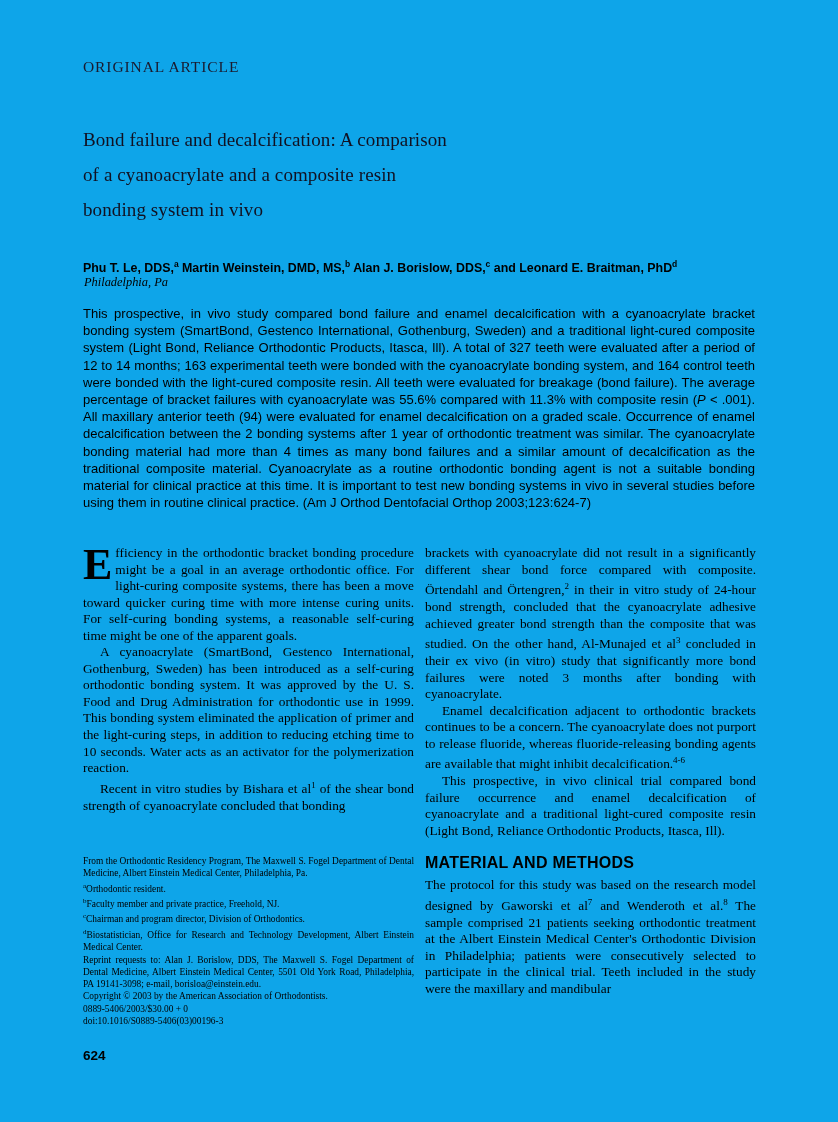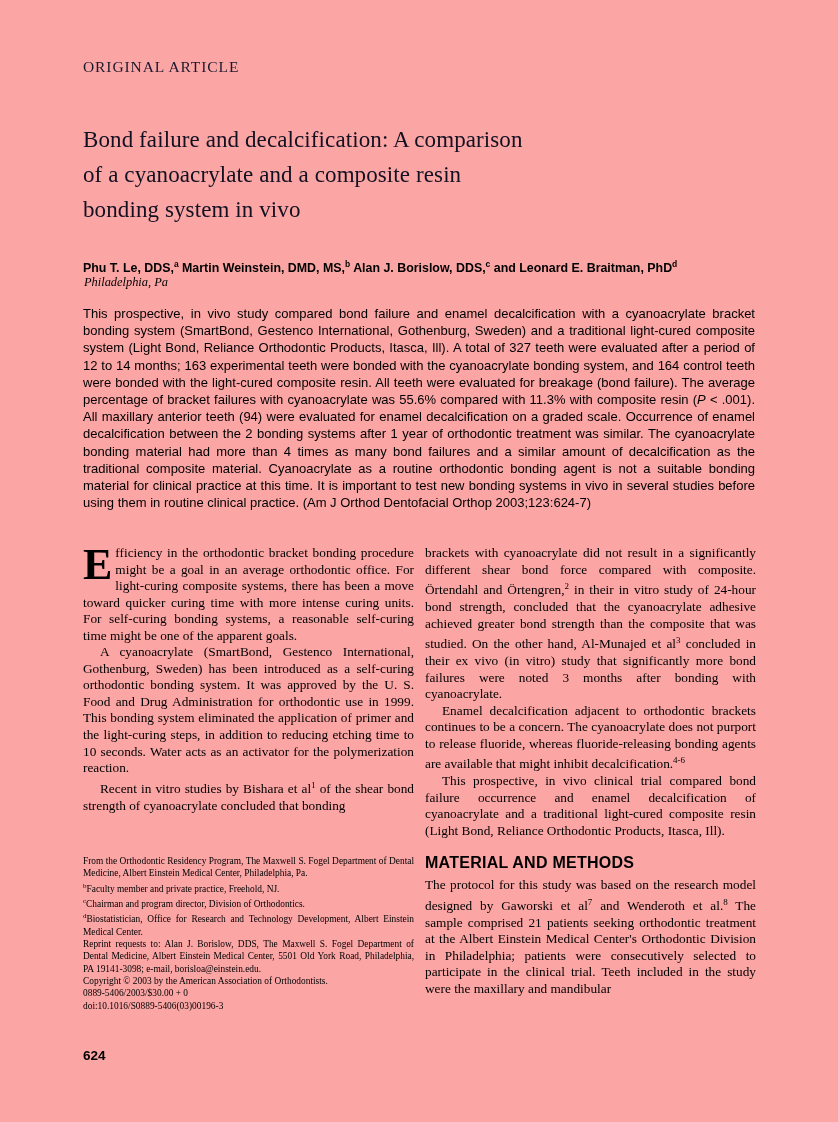--- a/index.html
+++ b/index.html
@@ -14,42 +14,42 @@
     font-family: "Liberation Serif", "DejaVu Serif", serif;
     color: #000000;
     overflow: hidden;
   }
 
   .page {
     position: absolute;
     left: 0; top: 0;
     width: 838px;
     height: 1122px;
-    background: #fca5a5;
+    background: #0ea5e9;
   }
 
   
   .kicker {
     position: absolute;
     left: 83px;
     top: 58px;
     font-family: "Liberation Serif", "DejaVu Serif", serif;
     font-size: 15.5px;
     letter-spacing: 0.9px;
     color: #1a1a2e;
   }
 
   
   .title {
     position: absolute;
     left: 83px;
     top: 122px;
     width: 672px;
     font-family: "Liberation Serif", "DejaVu Serif", serif;
-    font-size: 23px;
+    font-size: 19px;
     line-height: 35px;
     font-weight: normal;
     color: #111122;
     letter-spacing: 0.1px;
   }
   .title .ln { display: block; white-space: nowrap; }
 
   
   .authors {
     position: absolute;
@@ -183,20 +183,21 @@
   <div class="col col-right">
     <p class="first"><span>brackets with cyanoacrylate did not result in a significantly different shear bond force compared with composite. Örtendahl and Örtengren,</span><sup>2</sup><span> in their in vitro study of 24-hour bond strength, concluded that the cyanoacrylate adhesive achieved greater bond strength than the composite that was studied. On the other hand, Al-Munajed et al</span><sup>3</sup><span> concluded in their ex vivo (in vitro) study that significantly more bond failures were noted 3 months after bonding with cyanoacrylate.</span></p>
     <p><span>Enamel decalcification adjacent to orthodontic brackets continues to be a concern. The cyanoacrylate does not purport to release fluoride, whereas fluoride-releasing bonding agents are available that might inhibit decalcification.</span><sup>4-6</sup></p>
     <p>This prospective, in vivo clinical trial compared bond failure occurrence and enamel decalcification of cyanoacrylate and a traditional light-cured composite resin (Light Bond, Reliance Orthodontic Products, Itasca, Ill).</p>
     <div class="sect-head">MATERIAL AND METHODS</div>
     <p class="first"><span>The protocol for this study was based on the research model designed by Gaworski et al</span><sup>7</sup><span> and Wenderoth et al.</span><sup>8</sup><span> The sample comprised 21 patients seeking orthodontic treatment at the Albert Einstein Medical Center's Orthodontic Division in Philadelphia; patients were consecutively selected to participate in the clinical trial. Teeth included in the study were the maxillary and mandibular</span></p>
   </div>
 
   <div class="footnotes">
     <div>From the Orthodontic Residency Program, The Maxwell S. Fogel Department of Dental Medicine, Albert Einstein Medical Center, Philadelphia, Pa.</div>
+    <div><sup>a</sup><span>Orthodontic resident.</span></div>
     <div><sup>b</sup><span>Faculty member and private practice, Freehold, NJ.</span></div>
     <div><sup>c</sup><span>Chairman and program director, Division of Orthodontics.</span></div>
     <div><sup>d</sup><span>Biostatistician, Office for Research and Technology Development, Albert Einstein Medical Center.</span></div>
     <div>Reprint requests to: Alan J. Borislow, DDS, The Maxwell S. Fogel Department of Dental Medicine, Albert Einstein Medical Center, 5501 Old York Road, Philadelphia, PA 19141-3098; e-mail, borisloa@einstein.edu.</div>
     <div>Copyright © 2003 by the American Association of Orthodontists.</div>
     <div>0889-5406/2003/$30.00 + 0</div>
     <div>doi:10.1016/S0889-5406(03)00196-3</div>
   </div>
 
   <div class="pageno">624</div>

